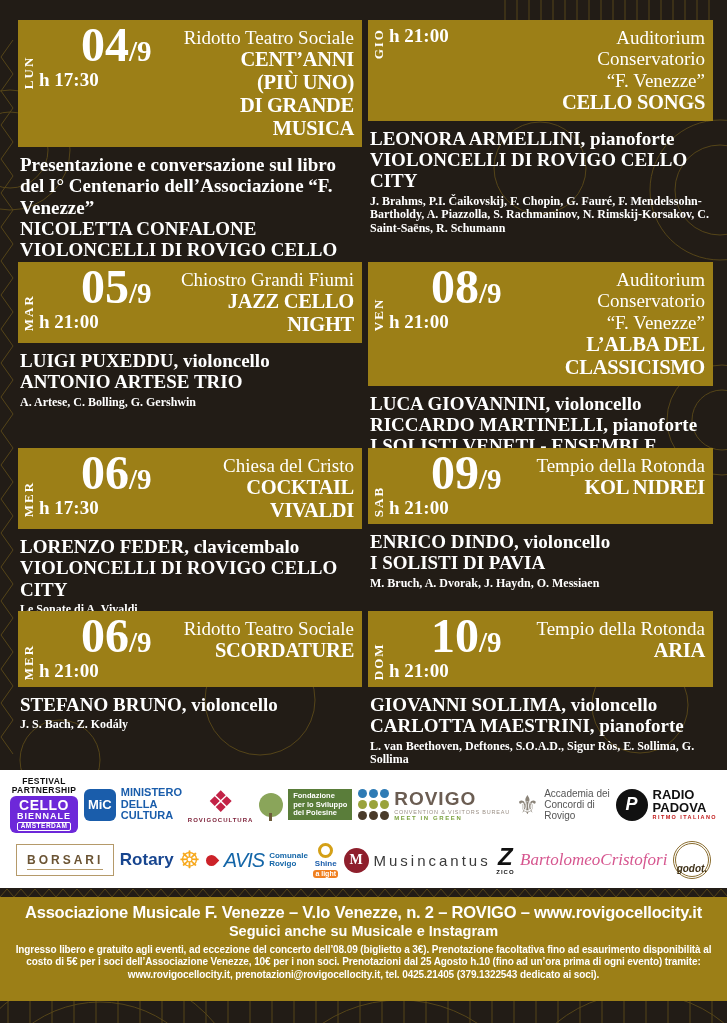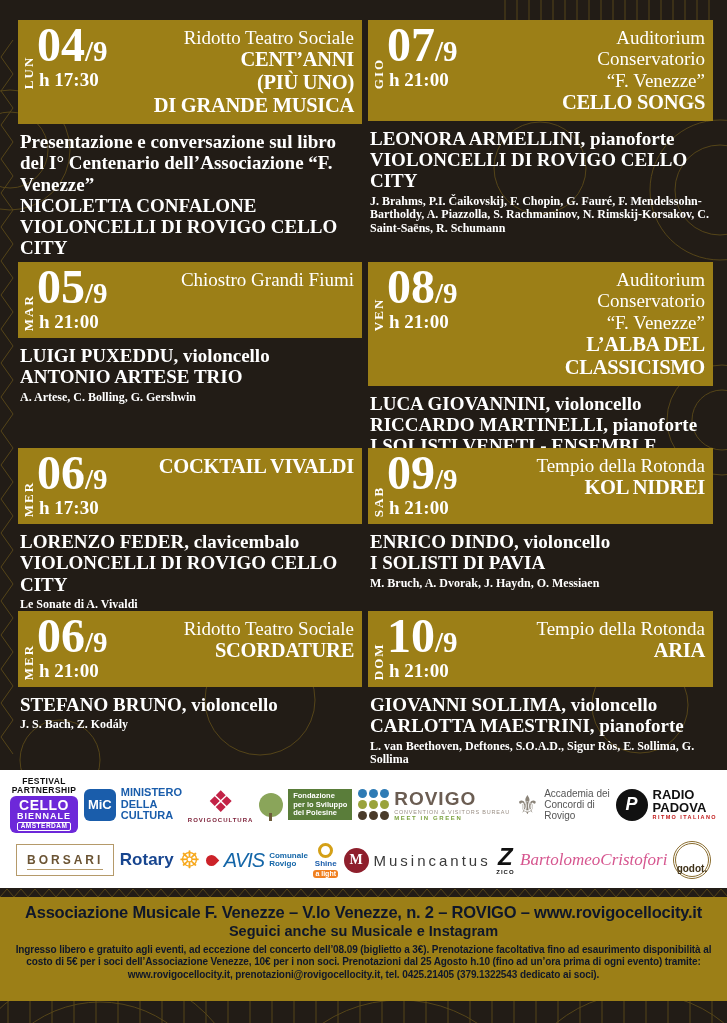--- a/index.html
+++ b/index.html
@@ -25,21 +25,21 @@
   .ehdr{
     background:var(--gold);color:#fff;display:flex;gap:8px;
     padding:3px 8px 7px 3px;align-items:flex-start;
   }
   .ehdr-left{display:flex;flex:0 0 auto;}
   .eday{
     writing-mode:vertical-rl;transform:rotate(180deg);
     font-weight:bold;font-size:13px;letter-spacing:2px;margin-top:5px;
   }
   .edatewrap{display:flex;flex-direction:column;line-height:1;}
-  .edate{white-space:nowrap;}
+  .edate{white-space:nowrap;margin-left:44px;}
   .edate .big{font-weight:bold;font-size:48px;line-height:.92;}
   .edate .suf{font-weight:bold;font-size:29px;}
   .etime{font-weight:bold;font-size:19px;margin-top:3px;margin-left:2px;}
   .ehdr-right{flex:1;text-align:right;line-height:1.12;padding-top:4px;}
   .evenue{font-weight:normal;font-size:19px;}
   .etitle{font-weight:bold;font-size:20.5px;letter-spacing:-.3px;}
   .ebody{padding:7px 2px 0 2px;color:#fff;}
   .eperf{font-weight:bold;font-size:19px;line-height:1.12;}
   .eprog{font-weight:bold;font-size:12px;line-height:1.15;margin-top:3px;}
   
@@ -92,25 +92,25 @@
   .lions-circle{width:15px;height:15px;border:3px solid #d4a017;border-radius:50%;}
   .shine1{font-size:8px;font-weight:bold;color:#1a5dab;line-height:1;}
   .shine2{font-size:7px;font-weight:bold;color:#fff;background:#f08020;border-radius:3px;padding:0 2px;line-height:1.2;}
   .mus-badge{width:25px;height:25px;border-radius:50%;background:#8e1f2c;color:#fff;display:flex;align-items:center;justify-content:center;font-family:"Liberation Serif",serif;font-size:14px;font-weight:bold;}
   .mus-name{font-size:15px;letter-spacing:3px;color:#3a3a3a;}
   .zico{flex-direction:column;gap:0;}
   .zico-z{font-size:24px;font-weight:900;font-style:italic;color:#111;line-height:1;}
   .zico-label{font-size:6px;font-weight:bold;letter-spacing:1px;color:#111;}
   .bart-name{font-family:"Liberation Serif",serif;font-style:italic;font-size:17px;color:#d6568f;}
   .godot-circle{width:38px;height:38px;border:3px double #8a6d2f;border-radius:50%;display:flex;align-items:center;justify-content:center;}
-  .godot-circle span{font-size:10px;font-weight:bold;color:#3e3017;margin-top:16px;}
+  .godot-circle span{font-size:10px;font-style:italic;font-weight:bold;color:#3e3017;margin-top:16px;}
   
   .footer{
     position:absolute;left:0;top:897px;width:727px;height:104px;z-index:2;
-    background:var(--gold);color:#0f172a;text-align:center;
+    background:var(--gold);color:#ffffff;text-align:center;
     font-family:"Liberation Sans",sans-serif;padding:6px 12px 4px;
   }
   .f-line1{font-size:16.5px;font-weight:bold;letter-spacing:-.2px;}
   .f-line2{font-size:14.5px;font-weight:bold;margin-top:1px;}
   .f-note{font-size:10px;font-weight:bold;line-height:1.24;margin-top:5px;letter-spacing:-.1px;}
 </style>
 </head>
 <body>
 
 <div class="poster">
@@ -159,21 +159,20 @@
           <p class="eperf">Presentazione e conversazione sul libro del I° Centenario dell’Associazione “F. Venezze”</p>
           <p class="eperf">NICOLETTA CONFALONE</p>
           <p class="eperf">VIOLONCELLI DI ROVIGO CELLO CITY</p>
         </div>
       </article>
       <article class="event-card">
         <div class="ehdr">
           <div class="ehdr-left">
             <span class="eday">GIO</span>
             <div class="edatewrap">
-              <div class="edate"><span class="big">07</span><span class="suf">/9</span></div>
               <div class="etime">h 21:00</div>
             </div>
           </div>
           <div class="ehdr-right">
             <div class="evenue">Auditorium</div>
             <div class="evenue">Conservatorio</div>
             <div class="evenue">“F. Venezze”</div>
             <div class="etitle">CELLO SONGS</div>
           </div>
         </div>
@@ -187,20 +186,21 @@
         <div class="ehdr">
           <div class="ehdr-left">
             <span class="eday">MAR</span>
             <div class="edatewrap">
               <div class="edate"><span class="big">05</span><span class="suf">/9</span></div>
               <div class="etime">h 21:00</div>
             </div>
           </div>
           <div class="ehdr-right">
             <div class="evenue">Chiostro Grandi Fiumi</div>
+            <div class="etitle">JAZZ CELLO NIGHT</div>
           </div>
         </div>
         <div class="ebody">
           <p class="eperf">LUIGI PUXEDDU, violoncello</p>
           <p class="eperf">ANTONIO ARTESE TRIO</p>
           <p class="eprog">A. Artese, C. Bolling, G. Gershwin</p>
         </div>
       </article>
       <article class="event-card">
         <div class="ehdr">
@@ -228,20 +228,21 @@
       <article class="event-card">
         <div class="ehdr">
           <div class="ehdr-left">
             <span class="eday">MER</span>
             <div class="edatewrap">
               <div class="edate"><span class="big">06</span><span class="suf">/9</span></div>
               <div class="etime">h 17:30</div>
             </div>
           </div>
           <div class="ehdr-right">
+            <div class="evenue">Chiesa del Cristo</div>
             <div class="etitle">COCKTAIL VIVALDI</div>
           </div>
         </div>
         <div class="ebody">
           <p class="eperf">LORENZO FEDER, clavicembalo</p>
           <p class="eperf">VIOLONCELLI DI ROVIGO CELLO CITY</p>
           <p class="eprog">Le Sonate di A. Vivaldi</p>
         </div>
       </article>
       <article class="event-card">

